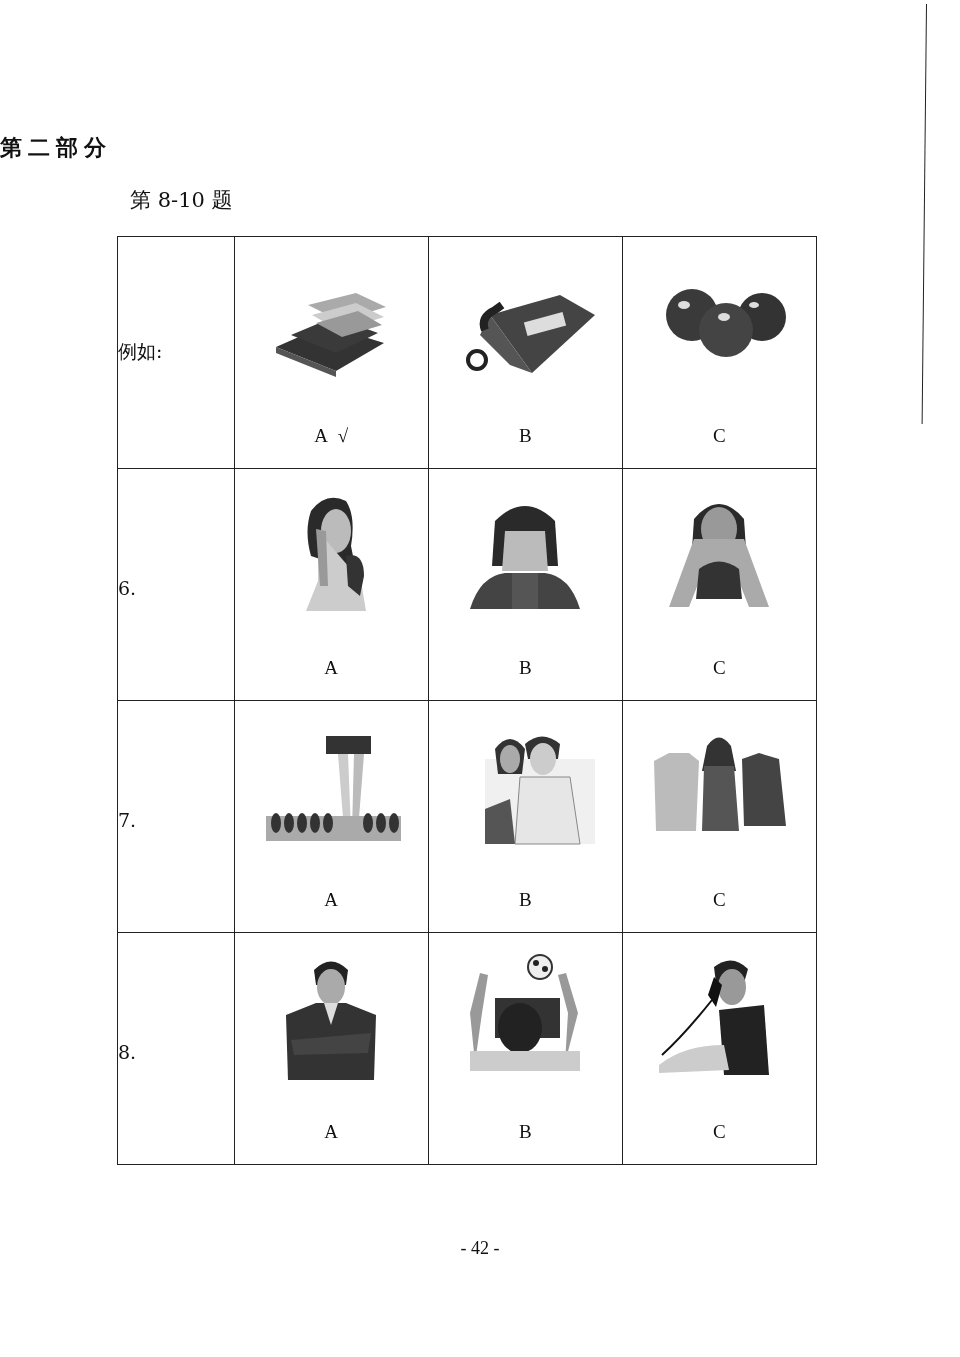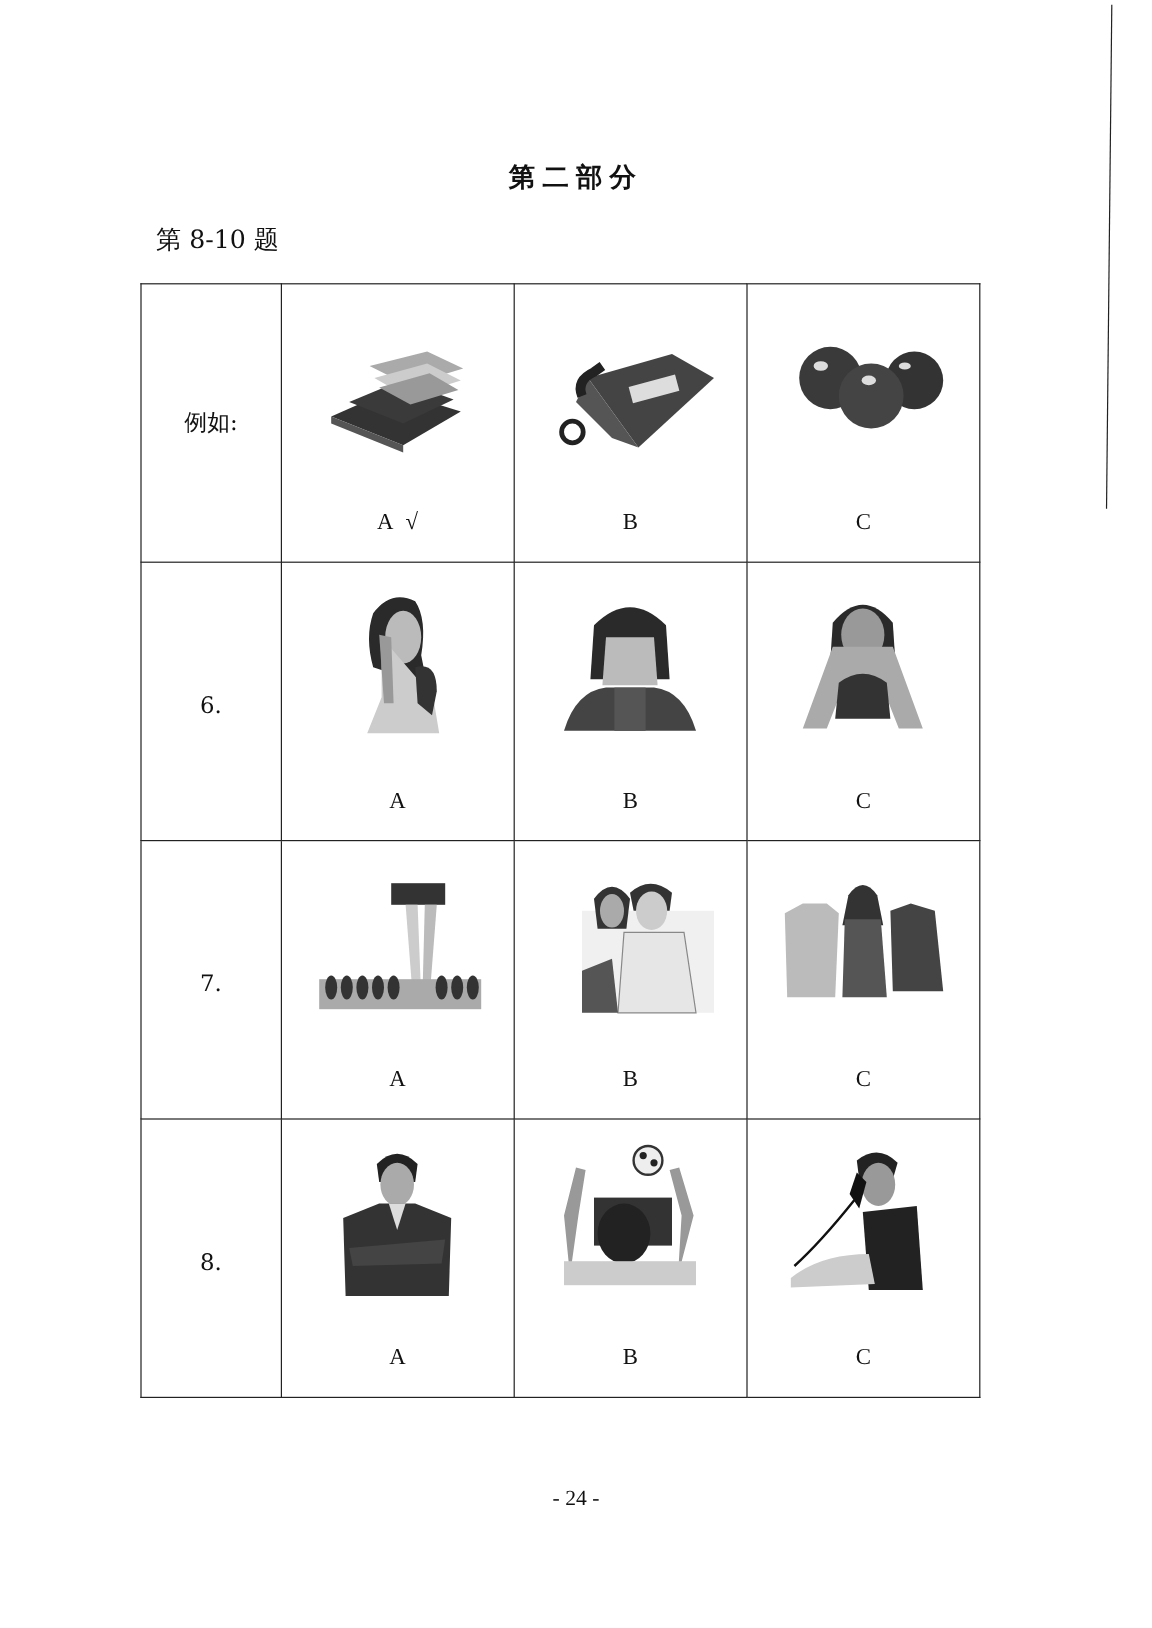--- a/index.html
+++ b/index.html
@@ -1,28 +1,28 @@
 <!DOCTYPE html>
 <html><head>
 <meta charset="utf-8">
 <style>
   html, body { margin:0; padding:0; background:#ffffff; }
   body { width:960px; height:1357px; position:relative; overflow:hidden;
          font-family:"DejaVu Serif","Liberation Serif",serif; color:#111; }
   .edge-line { position:absolute; left:926px; top:4px; width:1px; height:420px;
                background:#222; transform:rotate(0.6deg); transform-origin:top; }
-  .section-title { position:absolute; top:133px; left:0; width:960px; text-align:center;
+  .section-title { position:absolute; top:133px; left:0; width:960px; 
                    font-size:22px; font-weight:bold; letter-spacing:6px; }
   .question-range { position:absolute; top:186px; left:130px; font-size:21px; }
   table.grid { position:absolute; left:117px; top:236px; width:700px;
                border-collapse:collapse; table-layout:fixed; }
   table.grid td { border:1.3px solid #222; height:231px; padding:0; vertical-align:top; position:relative; }
   td.qcell { width:115px; }
   td.ocell { width:192px; }
-  .qlabel { position:absolute; left:0; right:0; top:108px; text-align:center; font-size:19px; }
+  .qlabel { position:absolute; left:0; right:0; top:108px; text-align:left; font-size:19px; }
   .pic { position:absolute; left:50%; top:38px; transform:translateX(-50%); width:150px; height:110px; }
   .optlabel { position:absolute; left:0; right:0; top:188px; text-align:center; font-size:19px;
               font-family:"Liberation Serif",serif; }
   .check { margin-left:10px; }
   .page-num { position:absolute; top:1238px; left:0; width:960px; text-align:center;
               font-size:18px; font-family:"Liberation Serif",serif; }
   svg { display:block; }
 </style>
 </head>
 <body>
@@ -214,13 +214,13 @@
           <path d="M15,110 Q40,90 80,90 L85,115 L15,118 Z" fill="#ccc"></path>
           <path d="M68,45 Q40,80 18,100" stroke="#111" stroke-width="2" fill="none"></path>
         </svg>
       </div>
       <div class="optlabel">C</div>
     </td>
   </tr>
 </tbody>
   </table>
 
-<div class="page-num">- 24 -</div>
+<div class="page-num">- 42 -</div>
 
 </body></html>

